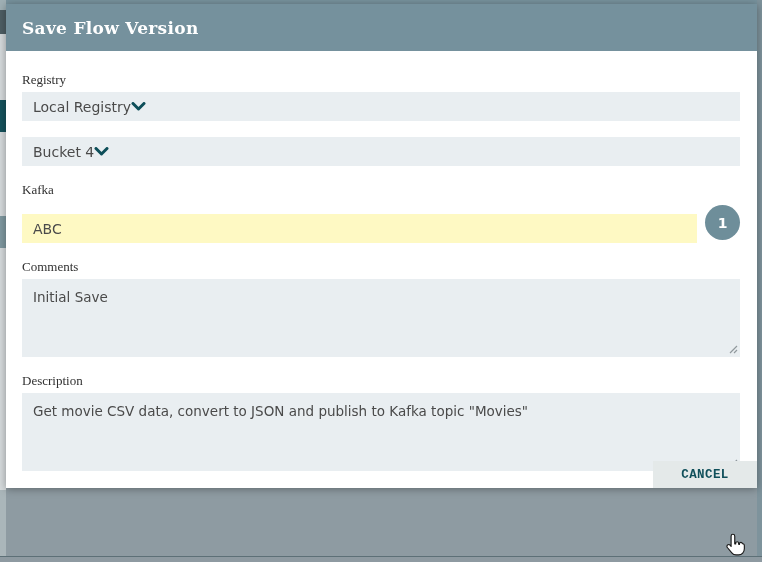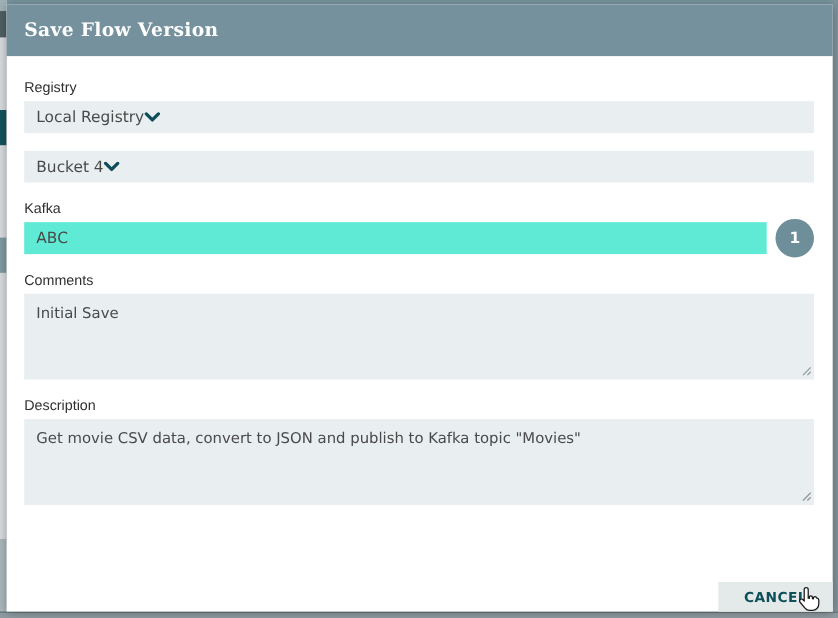--- a/index.html
+++ b/index.html
@@ -17,50 +17,50 @@
   .bg-left { position:absolute; left:0; top:0; width:6px; height:562px; background:#d5dadc; }
   .bg-left .seg { position:absolute; left:0; width:6px; }
   .seg1 { top:0; height:10px; background:#9fb0b5; }
   .seg2 { top:10px; height:24px; background:#4e5e64; }
   .seg3 { top:100px; height:32px; background:#15525c; }
   .seg4 { top:216px; height:32px; background:#7f98a0; }
   .seg5 { top:490px; height:72px; background:#aab6ba; }
 
   
   .dialog {
-    position:absolute; left:6px; top:4px; width:751px; height:552px;
+    position:absolute; left:6px; top:4px; width:751px; height:484px;
     background:#ffffff; box-shadow:0 1px 8px rgba(0,0,0,.35);
   }
   .dialog-header {
     height:47px; background:#75919d; display:flex; align-items:center; padding-left:16px;
   }
   .dialog-title {
     color:#ffffff; font-family:"DejaVu Serif", serif; font-weight:bold;
     font-size:17px; letter-spacing:.3px;
   }
   .dialog-body { padding:21px 17px 0 16px; }
 
   .field { margin-bottom:16px; }
   .field-label {
-    display:block; font-family:Liberation Sans, sans-serif; font-size:13px;
+    display:block; font-family:Liberation Serif, serif; font-size:13px;
     color:#303030; height:15px; line-height:15px;
   }
   .select {
     margin-top:5px; height:29px; background:#e9eef1;
     display:flex; align-items:center; 
     padding:0 13px 0 11px; cursor:pointer;
   }
   .select-value { font-size:14px; color:#4a4a4a; }
   .chevron { display:flex; align-items:center; }
 
   .name-row { margin-top:5px; display:flex; align-items:center; }
   .text-input {
-    width:678px; height:29px; background:#5eead4; border:none; outline:none;
+    width:678px; height:29px; background:#fef9c3; border:none; outline:none;
     padding:0 11px; box-sizing:border-box; display:block;
-    font-family:"DejaVu Sans", sans-serif; font-size:14px; color:#4a4a4a;
+    font-family:"DejaVu Sans", sans-serif; font-size:14px; color:#4a4a4a;margin-top:12px;
   }
   .badge {
     width:35px; height:35px; border-radius:50%; background:#6e8e9a;
     color:#ffffff; font-size:14px; font-weight:bold;
     display:flex; align-items:center; justify-content:center;
     margin-left:8px; margin-top:-3px; margin-bottom:-3px; flex:0 0 auto;
   }
 
   .textarea-wrap { position:relative; margin-top:5px; }
   .textarea {
@@ -69,21 +69,21 @@
     font-family:"DejaVu Sans", sans-serif; font-size:13.5px; color:#4a4a4a; line-height:1.3;
   }
   .resize-handle { position:absolute; right:2px; bottom:3px; line-height:0; }
 
   .dialog-actions { position:absolute; right:0; bottom:0; display:flex; }
   .btn {
     border:none; height:27px; cursor:pointer;
     font-family:"DejaVu Sans", sans-serif; font-size:12.5px; font-weight:bold;
     letter-spacing:.4px;
   }
-  .btn-cancel { width:104px; background:#e4e9e9; color:#0f4f5a; }
+  .btn-cancel { width:104px; background:#e4e9e9; color:#0f4f5a;font-family:Liberation Mono, monospace; }
   .btn-save  { width:101px; background:#0c4d58; color:#ffffff; }
 
   .cursor { position:absolute; left:726px; top:533px; z-index:10; pointer-events:none; }
 </style>
 </head>
 <body>
 
 <div class="bg-top"></div>
 <div class="bg-right"></div>
 <div class="bg-left">

